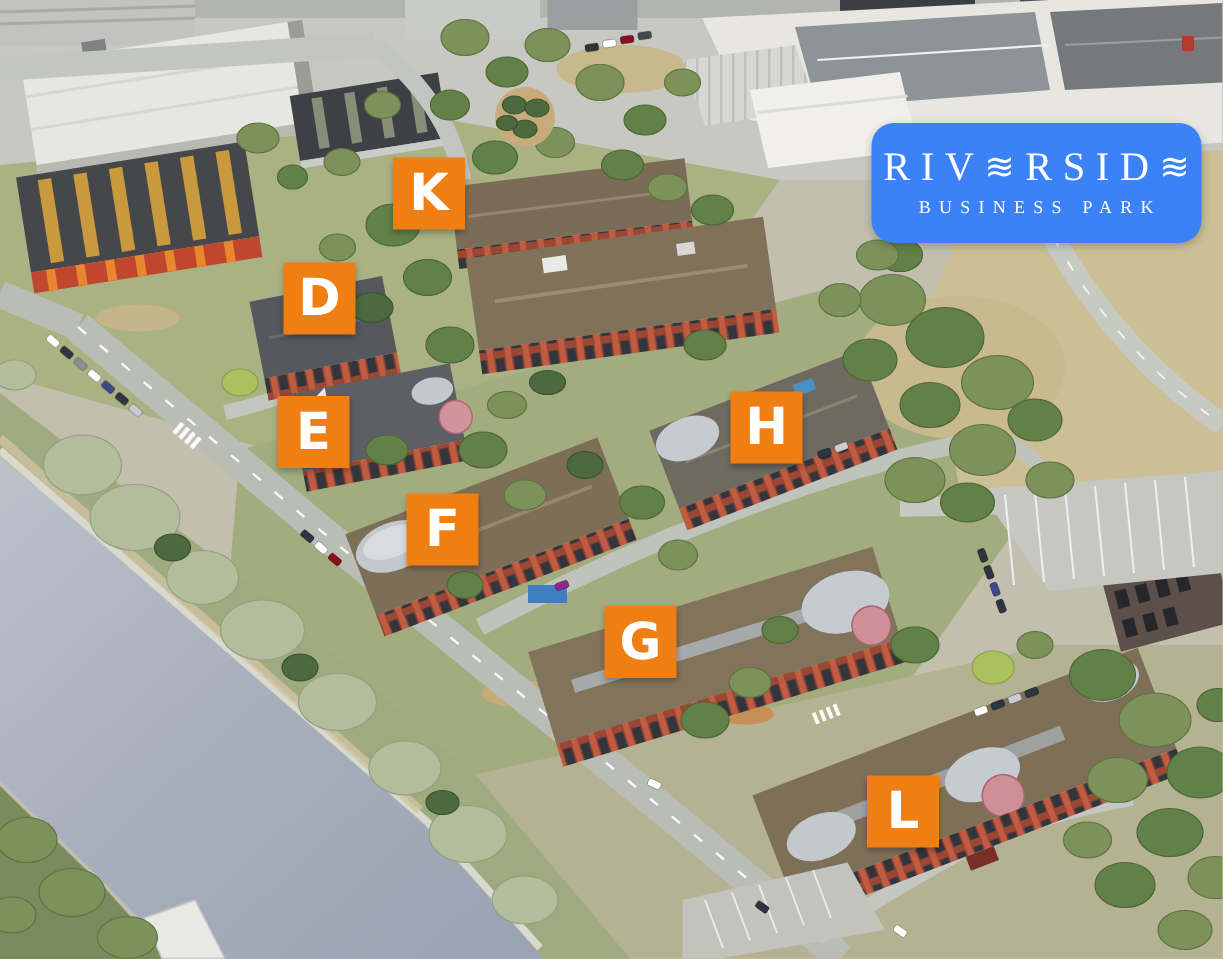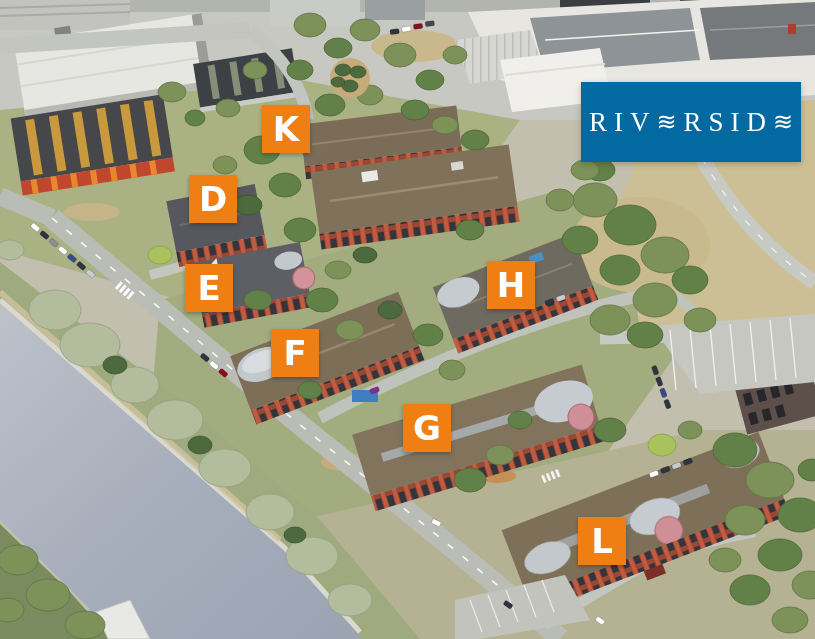--- a/index.html
+++ b/index.html
@@ -405,15 +405,16 @@
 <div id="labels-layer">
     <div class="bldg-label" style="left: 262px; top: 105px; width: 48px; height: 48px; background: rgb(239, 127, 18); color: rgb(255, 255, 255);">K</div>
     <div class="bldg-label" style="left: 189px; top: 175px; width: 48px; height: 48px; background: rgb(239, 127, 18); color: rgb(255, 255, 255);">D</div>
     <div class="bldg-label" style="left: 185px; top: 264px; width: 48px; height: 48px; background: rgb(239, 127, 18); color: rgb(255, 255, 255);">E</div>
     <div class="bldg-label" style="left: 271px; top: 329px; width: 48px; height: 48px; background: rgb(239, 127, 18); color: rgb(255, 255, 255);">F</div>
     <div class="bldg-label" style="left: 403px; top: 404px; width: 48px; height: 48px; background: rgb(239, 127, 18); color: rgb(255, 255, 255);">G</div>
     <div class="bldg-label" style="left: 487px; top: 261px; width: 48px; height: 48px; background: rgb(239, 127, 18); color: rgb(255, 255, 255);">H</div>
     <div class="bldg-label" style="left: 578px; top: 517px; width: 48px; height: 48px; background: rgb(239, 127, 18); color: rgb(255, 255, 255);">L</div>
   </div>
 
-<div id="logo" style="background: #0369a1;">
+<div id="logo" style="background: #3b82f6; border-radius: 15px;">
   <div class="line1"><span>RIV</span><span class="wave">≋</span><span>RSID</span><span class="wave">≋</span></div>
+  <div class="line2">BUSINESS PARK</div>
 </div>
 
 </body></html>

